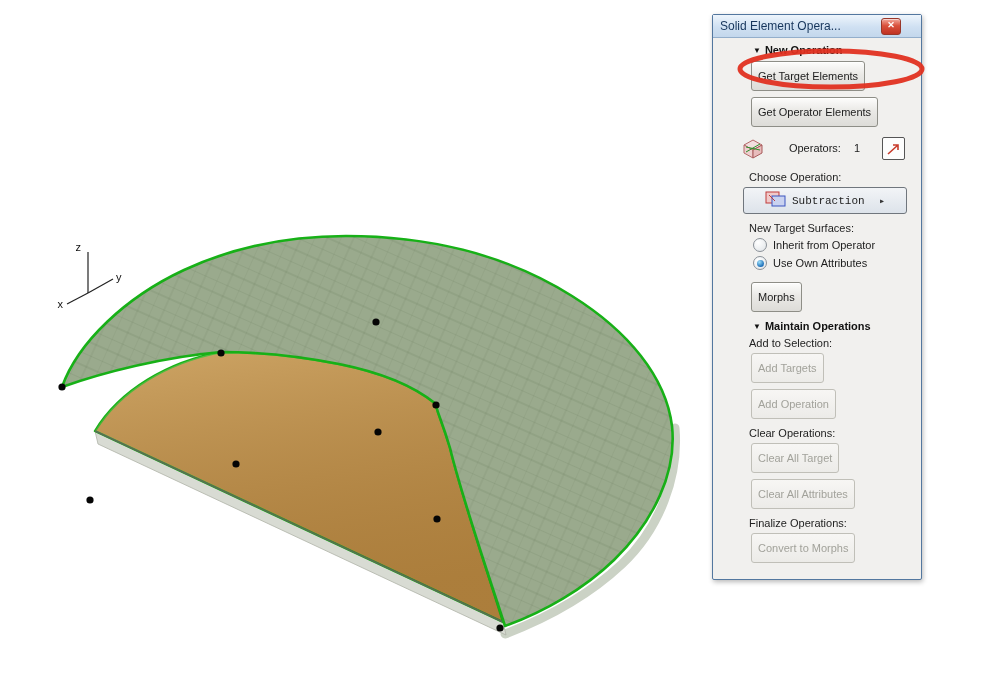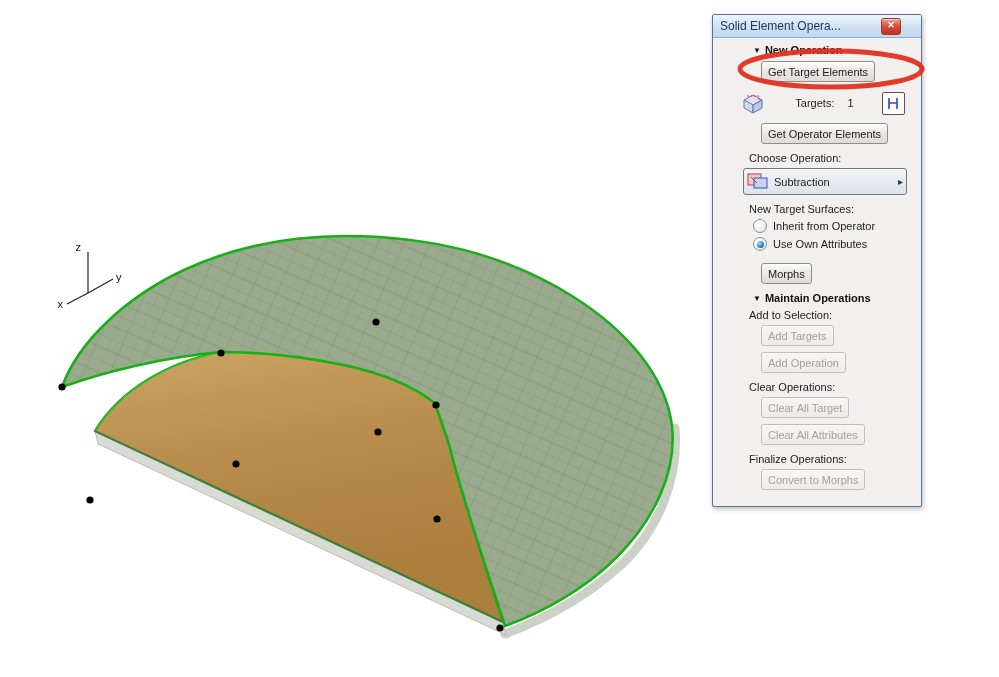--- a/index.html
+++ b/index.html
@@ -36,41 +36,41 @@
     width:18px;height:15px;border:1px solid #99372a;border-radius:3px;
     background:linear-gradient(#f3a99d,#d9503c 45%,#c03222);
     color:#fff;font-size:9px;font-weight:bold;line-height:13px;text-align:center;
     box-shadow:inset 0 1px 0 rgba(255,255,255,0.5);cursor:pointer;
   }
   .pbody{padding:3px 0 10px 0;}
   .sec-header{display:flex;align-items:center;margin:3px 8px 5px 40px;font-weight:bold;color:#111;}
   .sec-header .tri{font-size:8px;margin-right:4px;}
   .plabel{margin:8px 8px 4px 36px;color:#222;}
   .pbtn{
-    display:block;height:21px;line-height:19px;margin:0 14px 6px 48px;text-align:right;
+    display:block;height:30px;line-height:19px;margin:0 14px 6px 38px;text-align:right;
     background:linear-gradient(#fdfdfc,#eae9e6 45%,#dddcd8);
     border:1px solid #8e8e87;border-radius:3px;box-shadow:inset 0 1px 0 #fff;
     font-size:11px;color:#1c1c1c;cursor:pointer;
   }
   .pbtn.disabled{
     color:#a2a29b;background:linear-gradient(#f7f6f4,#ecebe8);
     border-color:#c0bfb8;box-shadow:none;cursor:default;
   }
   .icon-row{display:flex;align-items:center;height:30px;margin:0 16px 5px 26px;}
   .icon-row .big-ico{width:28px;height:24px;flex:0 0 auto;}
   .icon-row .cnt{flex:1;text-align:center;}
   .icon-row .cnt .num{margin-left:10px;}
   .mini-btn{
     width:21px;height:21px;flex:0 0 auto;border:1px solid #555;border-radius:2px;
     background:#fdfdfd;display:flex;align-items:center;justify-content:center;cursor:pointer;
   }
   .op-select{
-    display:flex;align-items:center;height:25px;margin:0 14px 8px 30px;padding:0 2px;
+    display:flex;align-items:center;height:25px;margin:0 14px 8px 30px;padding:0 20px;
     background:linear-gradient(#f2f4f7,#dde3ea);
-    border:1px solid #70767d;border-radius:3px;cursor:pointer;
+    border:1px solid #70767d;border-radius:3px;cursor:pointer;font-family:Liberation Mono, monospace;
   }
   .op-select .op-text{margin-left:4px;flex:1;}
   .op-select .flyout{font-size:10px;color:#333;margin-right:1px;}
   .radio-line{display:flex;align-items:center;margin:0 8px 4px 40px;cursor:pointer;}
   .rb{
     width:12px;height:12px;border-radius:50%;border:1px solid #8a9097;margin-right:6px;
     background:radial-gradient(circle at 35% 30%,#ffffff,#dfe3e6);
     display:flex;align-items:center;justify-content:center;flex:0 0 auto;
   }
   .rb.checked::after{
@@ -150,42 +150,42 @@
 
   <div class="pbody">
 
     <div class="sec-header">
       <span class="tri">▼</span>
       <span>New Operation</span>
     </div>
 
     <button class="pbtn">Get Target Elements</button>
 
+
+    <button class="pbtn">Get Operator Elements</button>
+
     <div class="icon-row">
       <span class="big-ico">
         <svg width="28" height="24" viewBox="0 0 26 24">
-          <path d="M4 9 L13 4 L22 9 L13 14 Z" fill="#e7def2" stroke="#8468b4"></path>
-          <path d="M4 9 V17 L13 22 V14 Z" fill="#cfd8ef" stroke="#6b82b4"></path>
-          <path d="M22 9 V17 L13 22 V14 Z" fill="#bcc8e8" stroke="#5b72a8"></path>
-          <path d="M7 5 h12 v6" fill="none" stroke="#c04444" stroke-dasharray="2 1.5"></path>
+          <path d="M4 9 L13 4 L22 9 L13 14 Z" fill="#f2dede" stroke="#b46868"></path>
+          <path d="M4 9 V17 L13 22 V14 Z" fill="#efcfcf" stroke="#b46b6b"></path>
+          <path d="M22 9 V17 L13 22 V14 Z" fill="#e8bcbc" stroke="#a85b5b"></path>
+          <path d="M6 16 L20 8 M6 11 L20 14" stroke="#2a8f2a" fill="none"></path>
         </svg>
       </span>
       <span class="cnt">
-        <span>Targets:</span>
+        <span>Operators:</span>
         <span class="num">1</span>
       </span>
       <span class="mini-btn">
         <svg width="15" height="15" viewBox="0 0 15 15">
-          <path d="M3 2v11M11 2v11M3 7h8" stroke="#2b46c8" stroke-width="1.6" fill="none"></path>
+          <path d="M2 13 L12 4 M7 4h5v5" stroke="#c83b2b" stroke-width="1.6" fill="none"></path>
         </svg>
       </span>
     </div>
-
-    <button class="pbtn">Get Operator Elements</button>
-
 
     <div class="plabel">Choose Operation:</div>
 
     <div class="op-select">
       <span>
         <svg width="24" height="20" viewBox="0 0 24 20">
           <rect x="2" y="3" width="13" height="11" fill="#f0caca" stroke="#c03b3b"></rect>
           <rect x="8" y="7" width="13" height="10" fill="#c9d2f0" stroke="#3b55c0"></rect>
           <path d="M5 6 l6 6" stroke="#c03b3b"></path>
         </svg>

